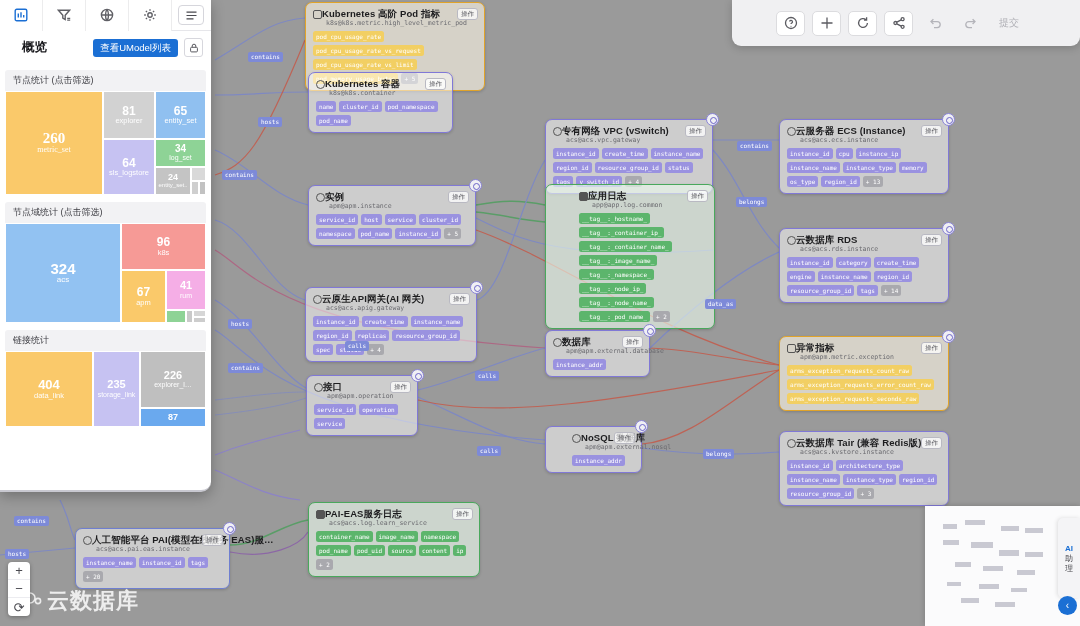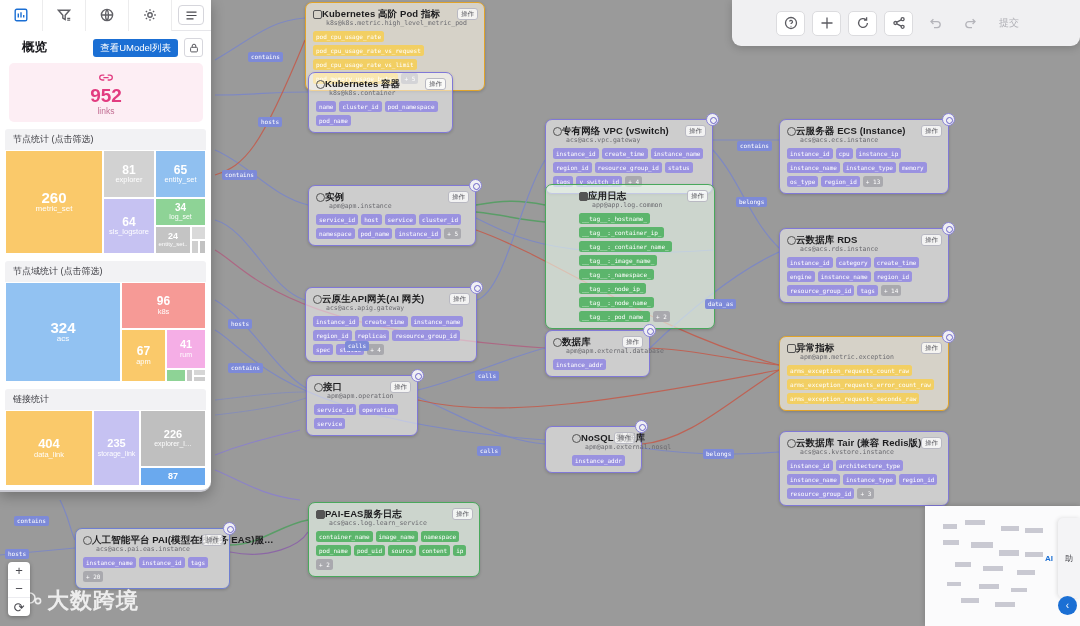--- a/index.html
+++ b/index.html
@@ -159,21 +159,21 @@
     position:absolute; left:925px; top:506px; width:155px; height:120px;
     background:#fbfbfc; box-shadow:0 0 6px rgba(0,0,0,0.2); z-index:20;
     overflow:hidden;
   }
   .mmdot { position:absolute; background:#c9c9d2; }
 
   
   #airail {
     position:absolute; right:0; top:518px; width:22px; height:80px;
     background:#f4f4f6; border-radius:5px 0 0 5px; z-index:22;
-    display:flex; flex-direction:row; align-items:center; justify-content:center; gap:12px;
+    display:flex; flex-direction:column; align-items:center; justify-content:center; gap:1px;
     box-shadow:-1px 0 4px rgba(0,0,0,0.12);
   }
   #airail .ai { font-size:8px; color:#1b6fd4; font-weight:bold; }
   #airail .zh { font-size:8px; color:#44444a; line-height:9px; }
   #aitoggle {
     position:absolute; right:3px; top:596px; width:19px;height:19px;border-radius:50%;
     background:#1b6fd4; color:#fff; font-size:10px; z-index:23;
     display:flex;align-items:center;justify-content:center; cursor:pointer;
   }
 
@@ -544,35 +544,26 @@
     <div class="btn-primary">查看UModel列表</div>
     <div class="btn-ghost">
       <svg width="10" height="10" viewBox="0 0 10 10" stroke="#5a5a60" fill="none" stroke-width="1">
           <rect x="1.6" y="4.3" width="6.8" height="4.6" rx="1"></rect>
           <path d="M3.2 4.3V3a1.8 1.8 0 0 1 3.6 0v1.3"></path>
         </svg>
     </div>
   </div>
 
   <div class="statrow">
-    <div class="statcard links">
-      <div class="sicon">
-        <svg width="16" height="13" viewBox="0 0 16 13" stroke="#e23c80" fill="none" stroke-width="1.3">
-            <path d="M6.3 4.2H4.1a2.4 2.4 0 0 0 0 4.8h2.2M9.7 4.2h2.2a2.4 2.4 0 0 1 0 4.8H9.7M5.4 6.6h5.2"></path>
-          </svg>
-      </div>
-      <div class="snum">952</div>
-      <div class="slbl">links</div>
-    </div>
   </div>
 
   <div id="sections">
       <div class="sechead">节点统计 (点击筛选)</div>
       <div class="treemap" style="height: 104px;">
-        <div class="tm" style="left: 0px; top: 0px; width: 98px; height: 104px; background: rgb(250, 201, 106);">
+        <div class="tm" style="left: 0px; top: 0px; width: 98px; height: 104px; background: rgb(250, 201, 106); font-family: Liberation Serif, serif;">
           <div class="v" style="font-size: 15px;">260</div>
           <div class="k" style="font-size: 8px;">metric_set</div>
         </div>
         <div class="tm" style="left: 98px; top: 0px; width: 52px; height: 48px; background: rgb(210, 210, 210);">
           <div class="v" style="font-size: 12px;">81</div>
           <div class="k" style="font-size: 7.5px;">explorer</div>
         </div>
         <div class="tm" style="left: 150px; top: 0px; width: 51px; height: 48px; background: rgb(144, 192, 240);">
           <div class="v" style="font-size: 12px;">65</div>
           <div class="k" style="font-size: 7.5px;">entity_set</div>
@@ -710,14 +701,14 @@
   <div class="zh">理</div>
 </div>
 <div id="aitoggle">‹</div>
 
 <div id="watermark">
   <svg width="34" height="26" viewBox="0 0 34 26" fill="none" stroke="rgba(255,255,255,0.8)" stroke-width="1.6">
     <path d="M3 21V7c0-3 2-5 5-5s5 2 5 5v14"></path>
       <circle cx="22" cy="10" r="5"></circle>
       <circle cx="30" cy="13" r="2.6"></circle>
   </svg>
-  <div class="wtext">大数跨境</div>
+  <div class="wtext">云数据库</div>
 </div>
 
 </body></html>

